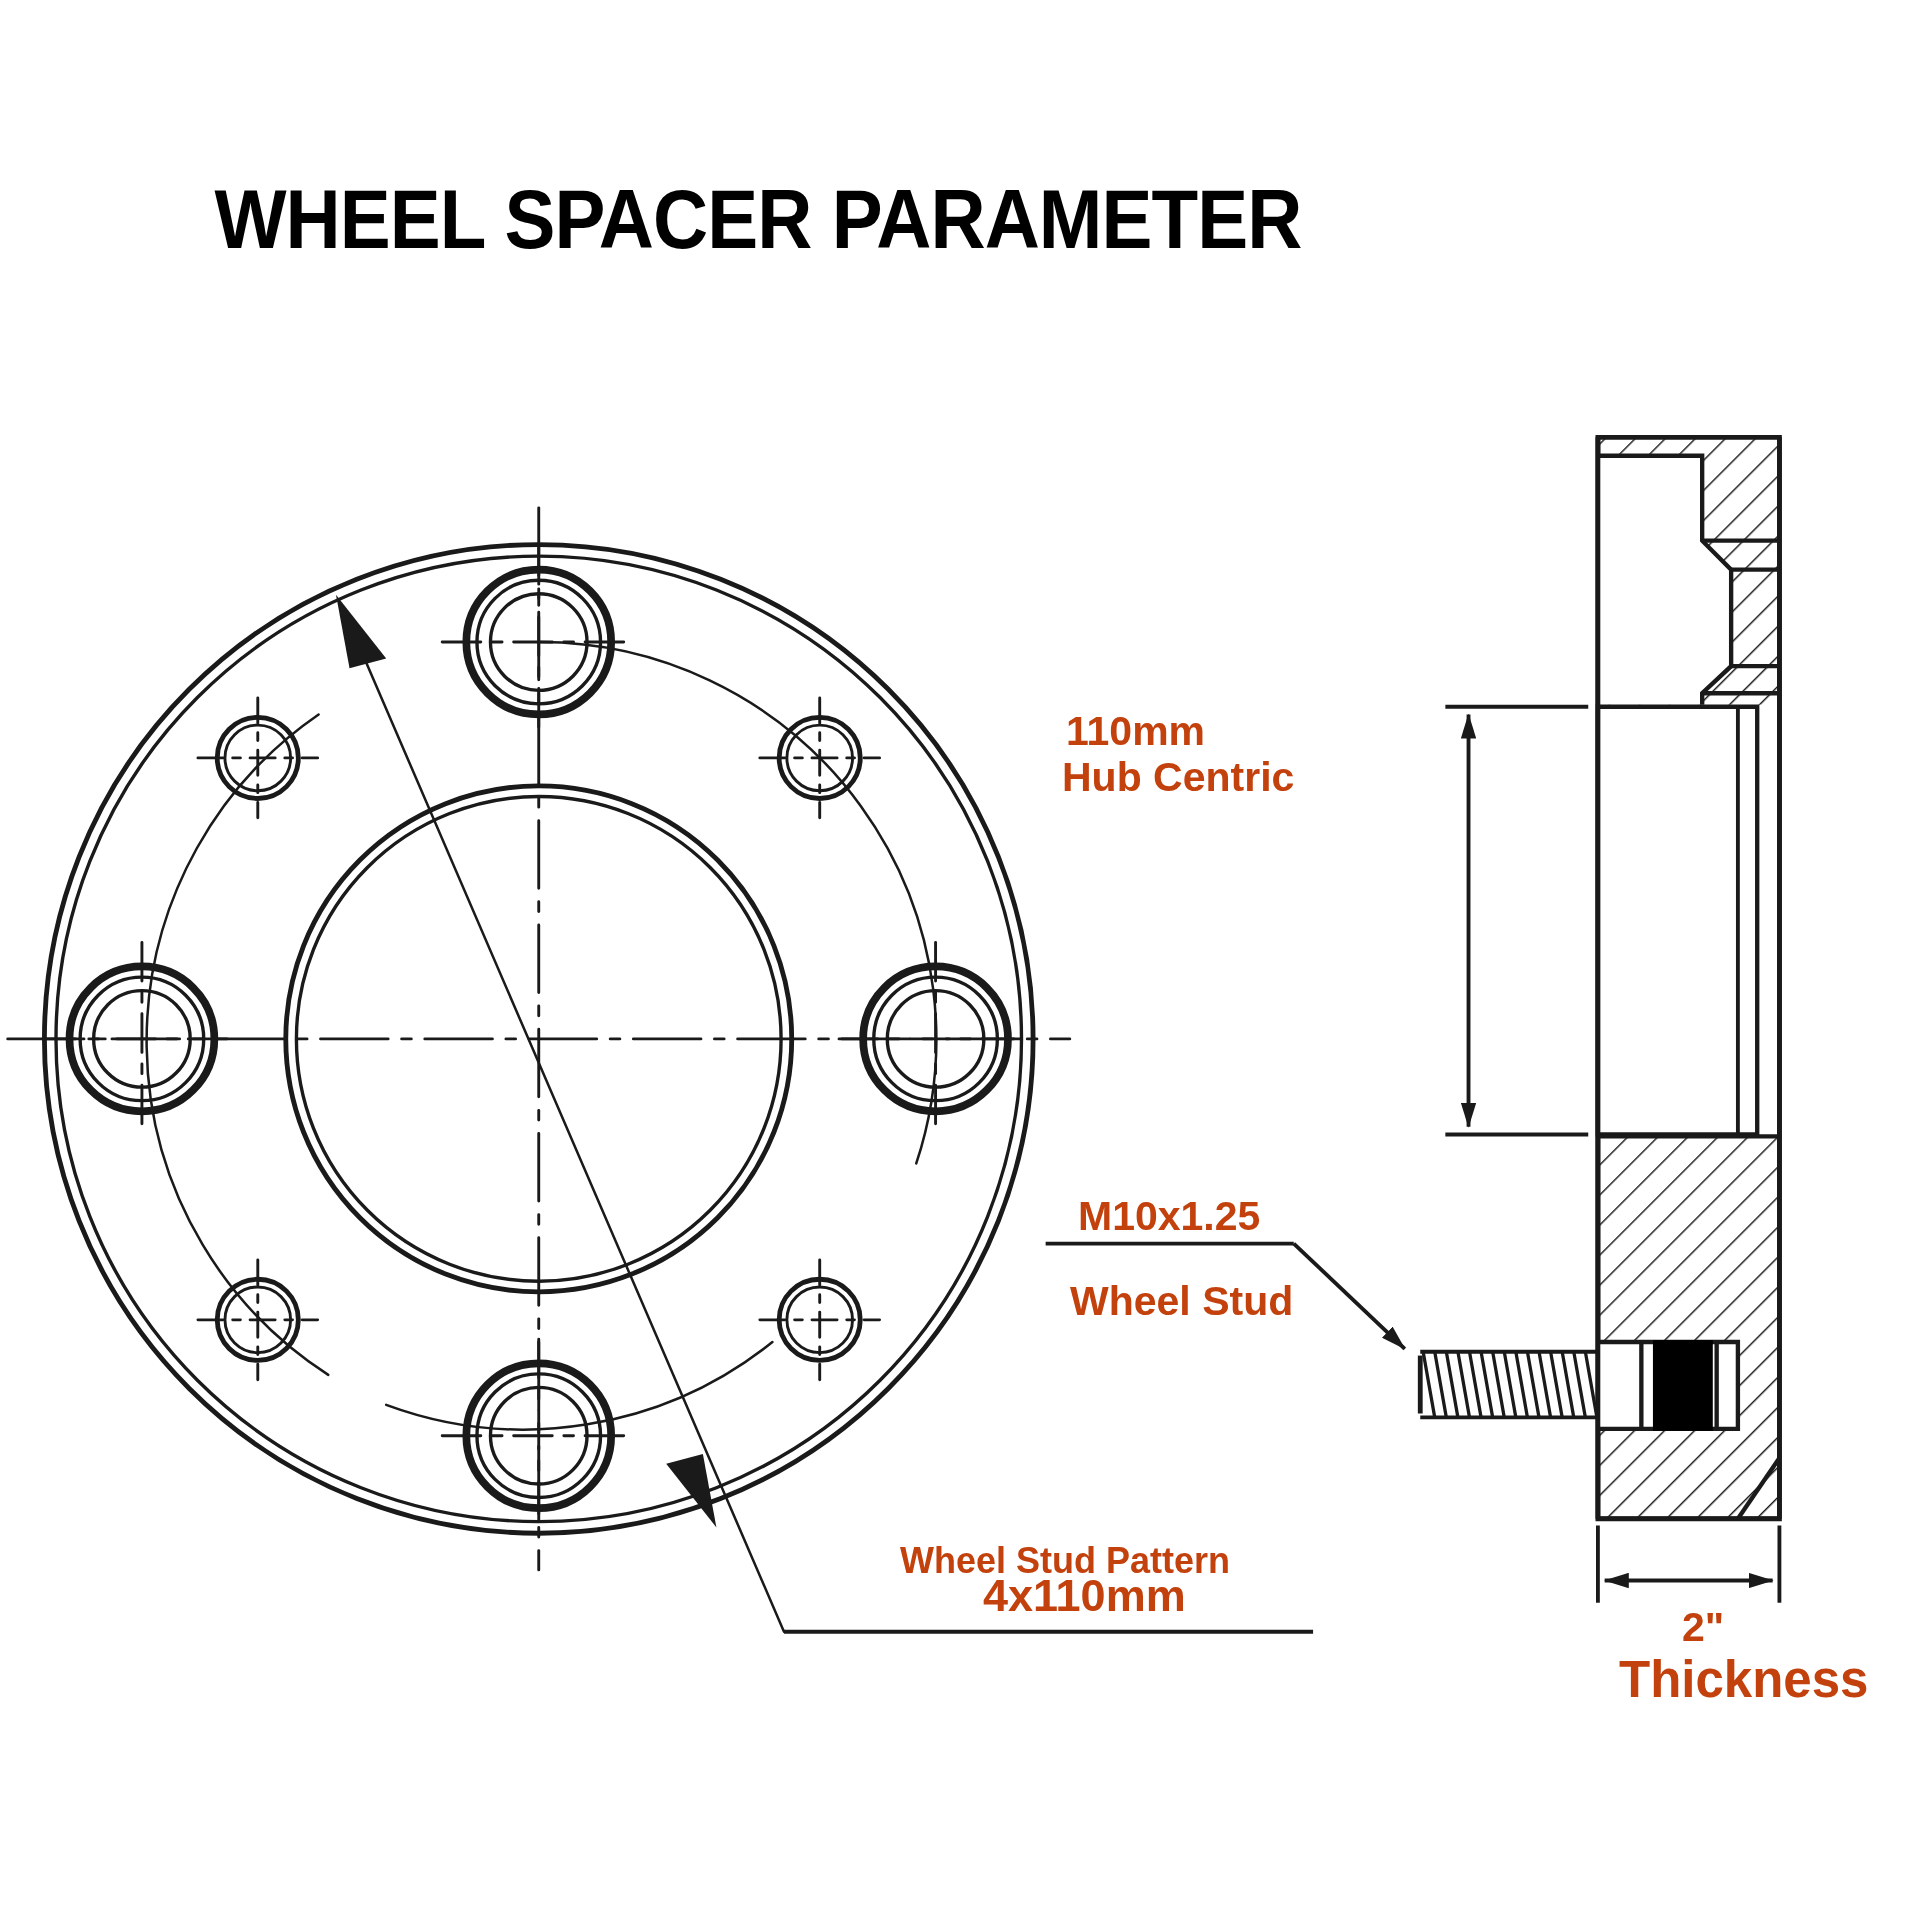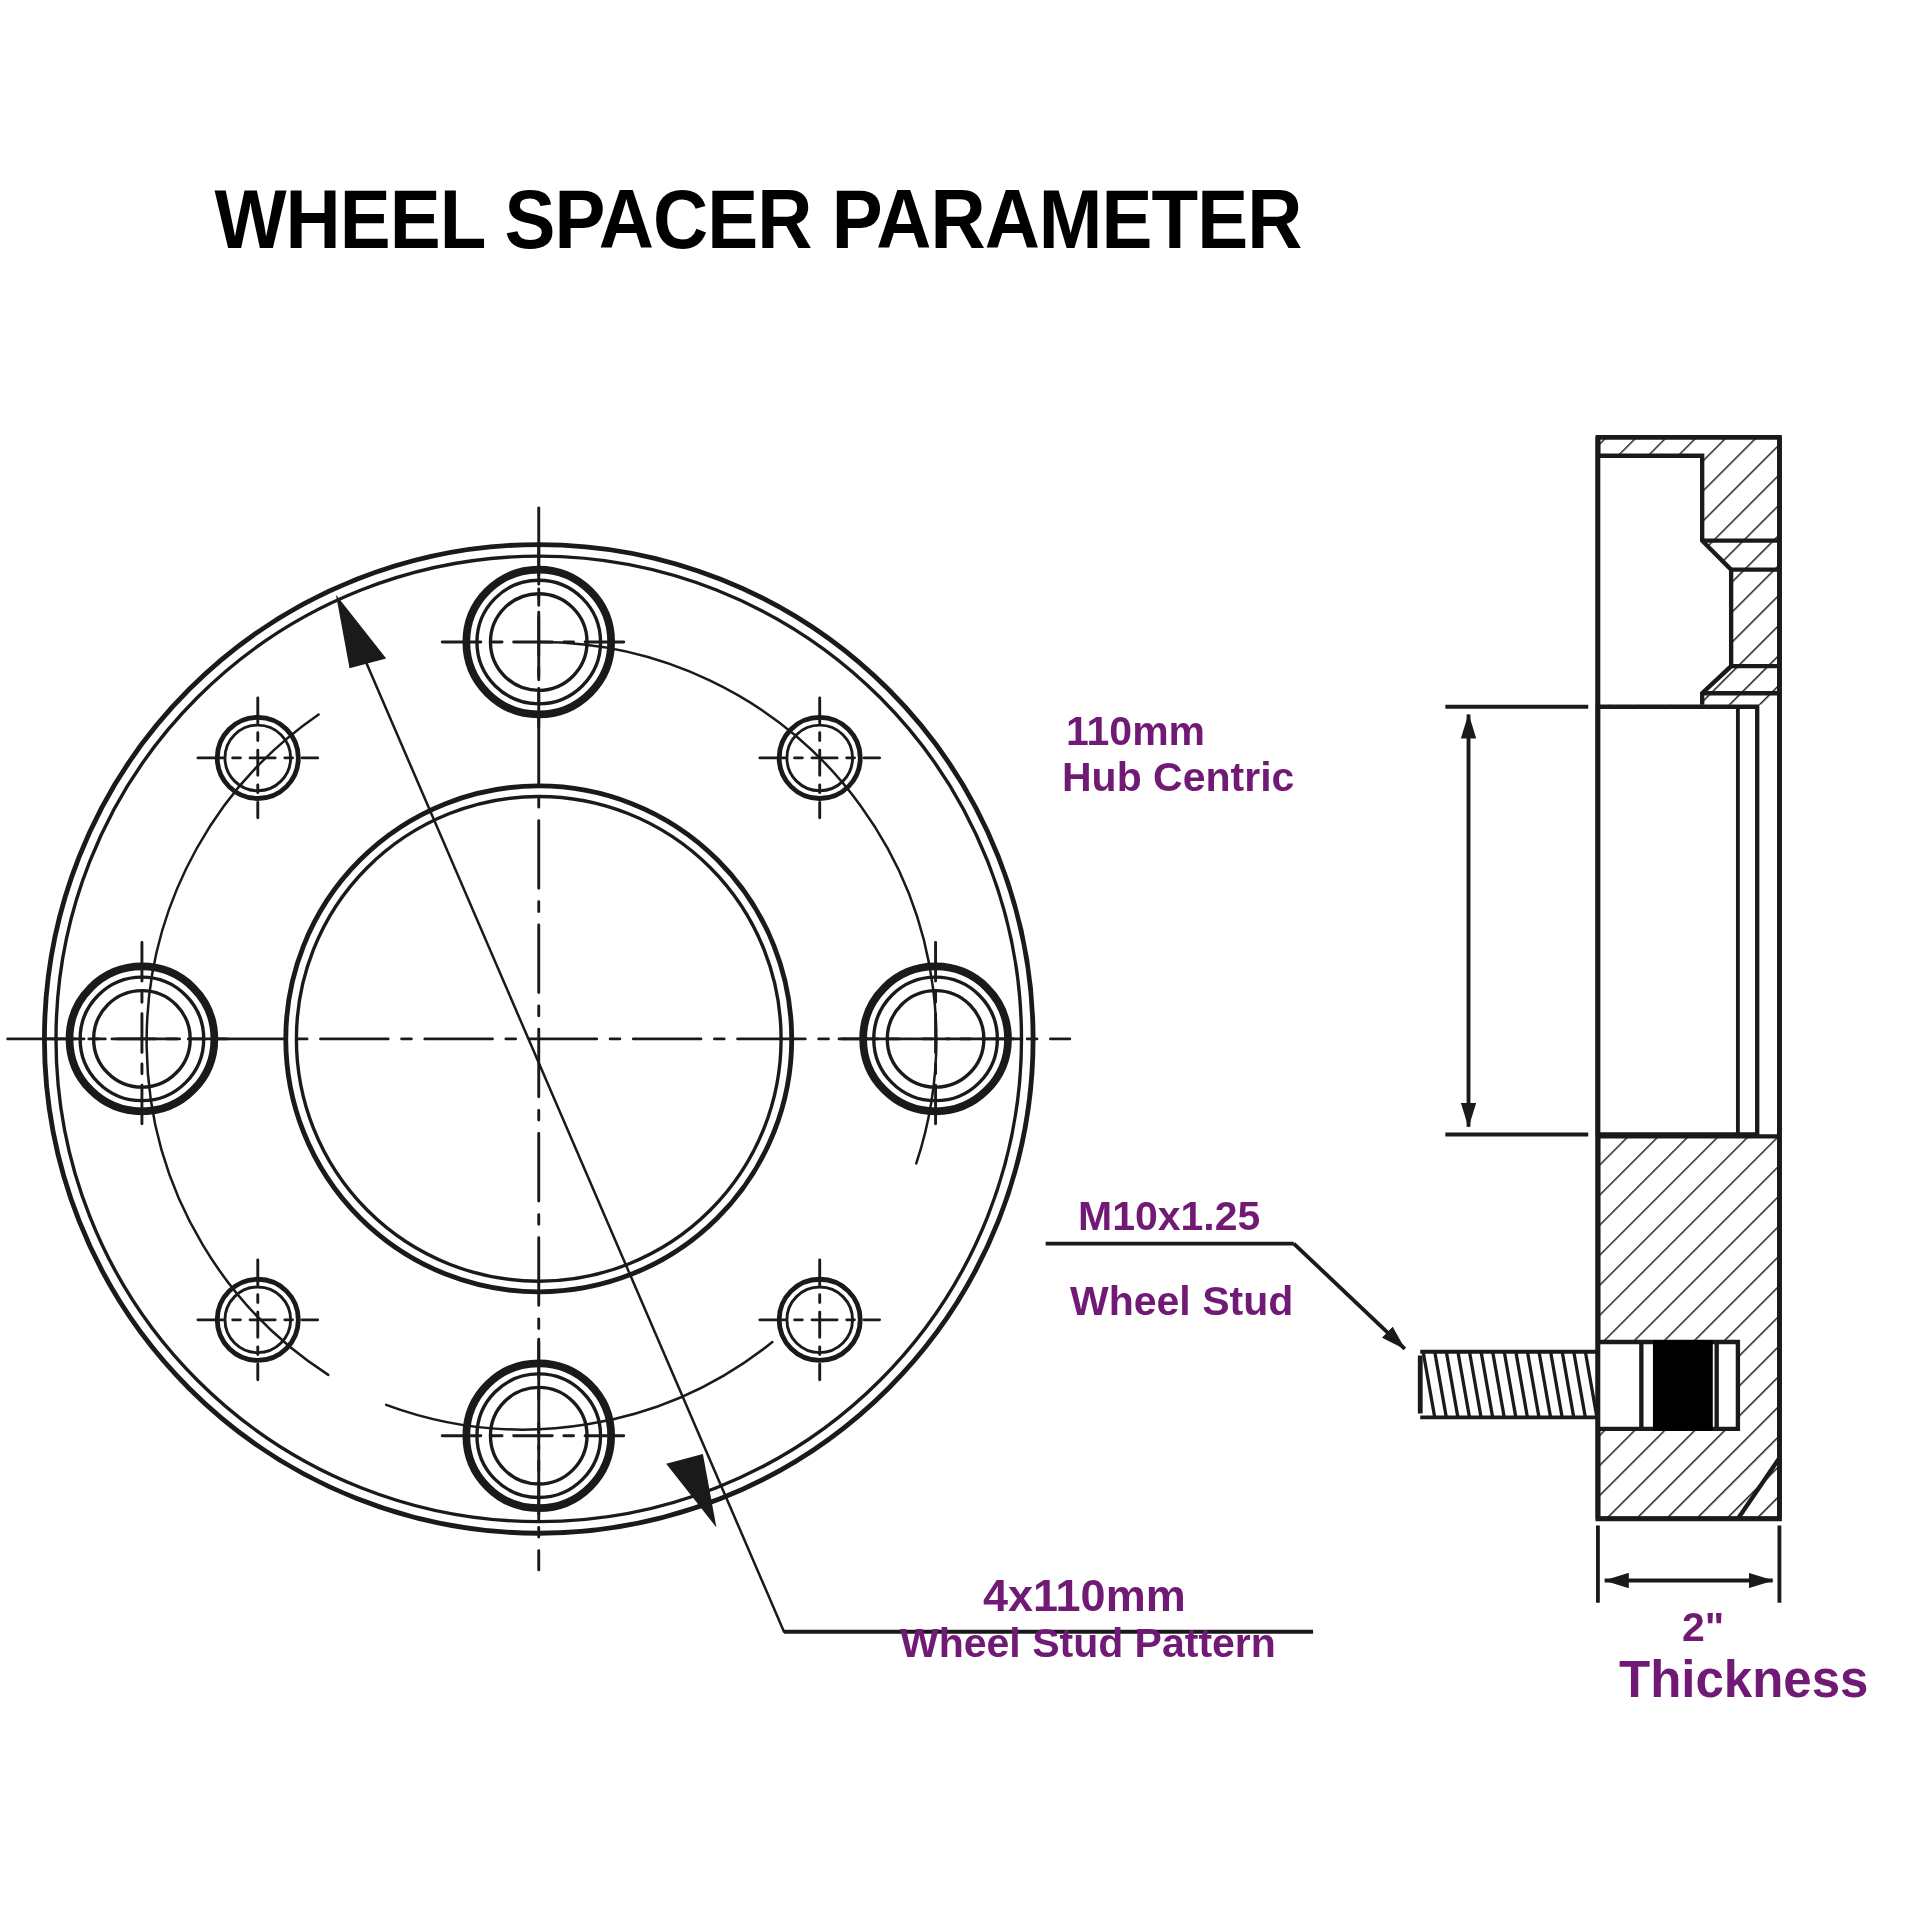--- a/index.html
+++ b/index.html
@@ -8,21 +8,21 @@
   #title{
     position:absolute;left:0;top:172px;width:1516px;text-align:center;
     font-family:"Liberation Sans",sans-serif;
     font-weight:bold;font-size:83px;letter-spacing:-1px;
     transform:scaleX(0.92);transform-origin:center top;
     color:#000;white-space:nowrap;
   }
   svg{position:absolute;left:0;top:0;}
   .lbl{
     position:absolute;font-family:"Liberation Sans",sans-serif;
-    font-weight:bold;color:#701a75;white-space:nowrap;
+    font-weight:bold;color:#c2410c;white-space:nowrap;
   }
 </style>
 </head>
 <body>
 
 <div id="root">
 
   <div id="title">WHEEL SPACER PARAMETER</div>
 
   <svg width="1931" height="1931" viewBox="0 0 2000 2000">
@@ -240,16 +240,16 @@
   <div class="lbl" style="left:1066px;top:708px;font-size:41px;">110mm</div>
   <div class="lbl" style="left:1062px;top:754px;font-size:41px;">Hub Centric</div>
 
   <div class="lbl" style="left:1682px;top:1604px;font-size:41px;">2"</div>
   <div class="lbl" style="left:1619px;top:1650px;font-size:51px;">Thickness</div>
 
   <div class="lbl" style="left:1078px;top:1193px;font-size:41px;">M10x1.25</div>
   <div class="lbl" style="left:1070px;top:1247px;font-size:41px;margin-top:31px;">Wheel Stud</div>
 
   <div class="lbl" style="left:983px;top:1570px;font-size:45px;">4x110mm</div>
-  <div class="lbl" style="left:900px;top:1620px;font-size:41px;">Wheel Stud Pattern</div>
+  <div class="lbl" style="left:900px;top:1540px;font-size:36px;">Wheel Stud Pattern</div>
 
 </div>
 
 
 </body></html>

